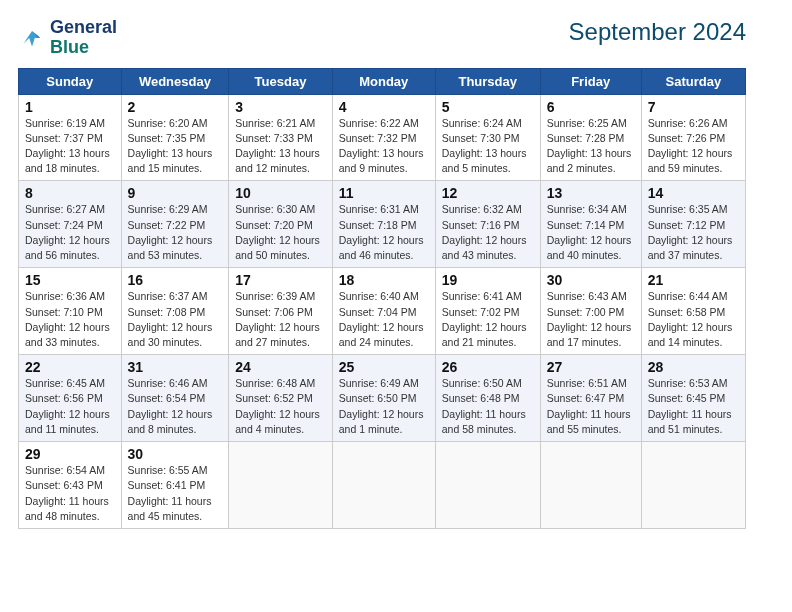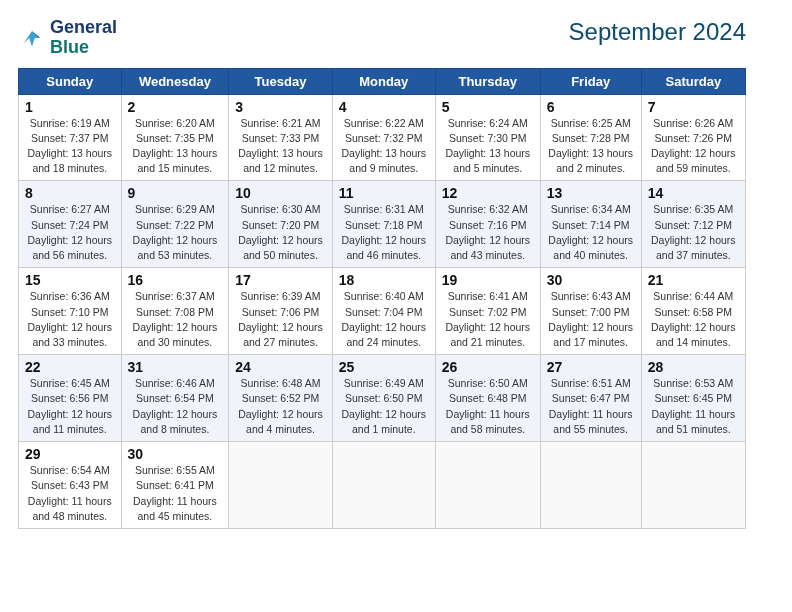--- a/index.html
+++ b/index.html
@@ -79,21 +79,20 @@
       font-size: 14px;
       font-weight: bold;
       color: #111;
       display: block;
       margin-bottom: 1px;
     }
     .day-info {
       color: #333;
       font-size: 10.5px;
       line-height: 1.45;
-      text-align: center;
     }
     .empty-cell {
       background: #fff !important;
     }
     .calendar tr:nth-child(even) td.empty-cell {
       background: #f0f4fa !important;
     }
     td.empty-cell {
       background: #f9f9f9 !important;
     }

